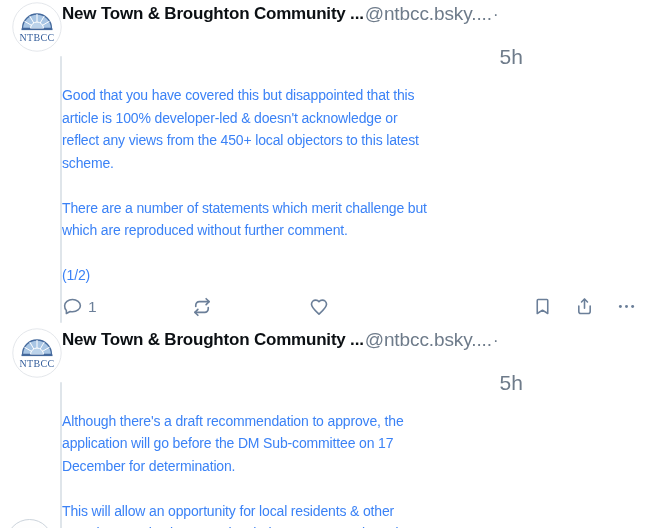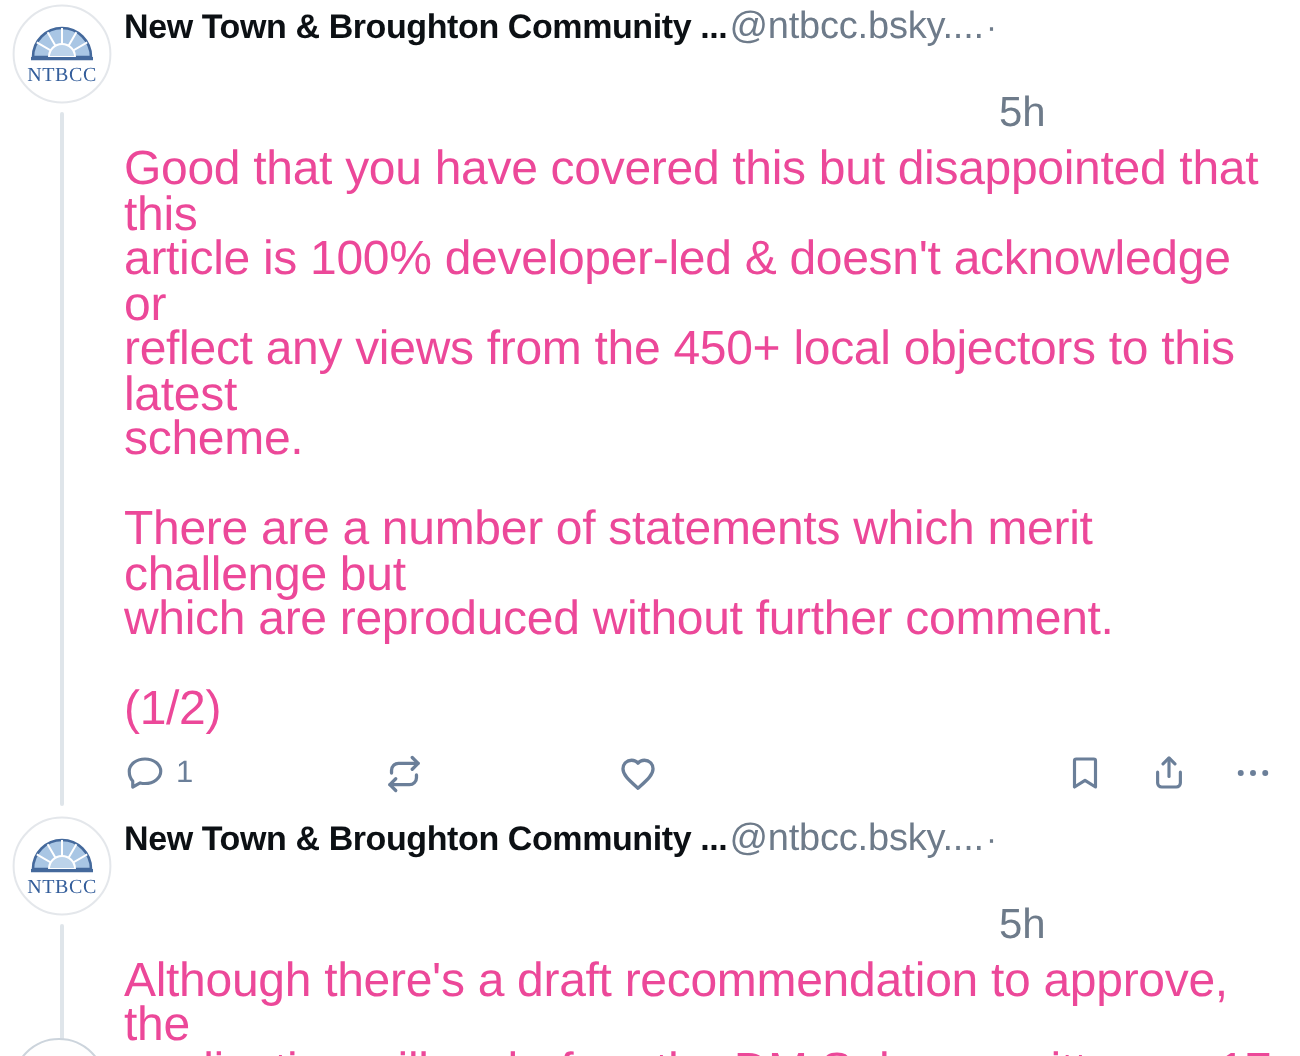--- a/index.html
+++ b/index.html
@@ -1,33 +1,33 @@
 <!DOCTYPE html>
 <html><head>
 <meta charset="utf-8">
 <style>
   * { margin:0; padding:0; box-sizing:border-box; }
   html,body { width:650px; height:528px; overflow:hidden; background:#fff;
     font-family:"Liberation Sans", sans-serif; color:#0c1014; }
   .feed { position:relative; width:650px; height:528px; }
 
   .post { display:flex; }
-  .gutter { width:62px; flex:none; display:flex; flex-direction:column; align-items:center; padding-top:2px; }
+  .gutter { width:62px; flex:none; display:flex; flex-direction:column; align-items:flex-end; padding-top:2px; }
   .avatar { width:50px; height:50px; flex:none; border-radius:50%; cursor:pointer; }
   .thread-line { width:2px; flex:1; background:#dfe5ea; margin-top:4px; margin-bottom:3px; border-radius:1px; }
 
   .content { flex:1; min-width:0; padding:3px 8px 0 0; }
   .post-header { display:flex; align-items:flex-start; gap:1px; white-space:nowrap; overflow:hidden; line-height:22px; }
   .author-name { font-weight:700; font-size:17px; color:#0c1014; letter-spacing:-0.2px; flex:none; cursor:pointer; }
   .handle { color:#6e7b8a; font-size:19px; letter-spacing:-0.1px; cursor:pointer; }
   .sep { color:#6e7b8a; font-size:16.5px; }
   .timestamp { color:#6e7b8a; font-size:21px; cursor:pointer;margin-top:43px; }
 
-  .body-text { font-size:24px; line-height:22.5px; letter-spacing:-0.15px;
-    white-space:pre-wrap; color:#ec4899; margin-top:6px; }
+  .body-text { font-size:14px; line-height:22.5px; letter-spacing:-0.15px;
+    white-space:pre-wrap; color:#3b82f6; margin-top:16px; }
 
   .actions { display:flex; justify-content:space-between; align-items:center;
     margin-top:8px; margin-bottom:7px; height:24px; }
   .actions-left { display:flex; width:268px; justify-content:space-between; align-items:center; }
   .actions-right { display:flex; gap:21px; align-items:center; padding-right:5px; }
   .action-btn { display:flex; align-items:center; gap:5px; background:none; border:none;
     color:#6b7f99; font-family:inherit; font-size:15.5px; cursor:pointer; padding:0; }
   .action-btn svg { display:block; }
   .reply-count { line-height:1; }
 

